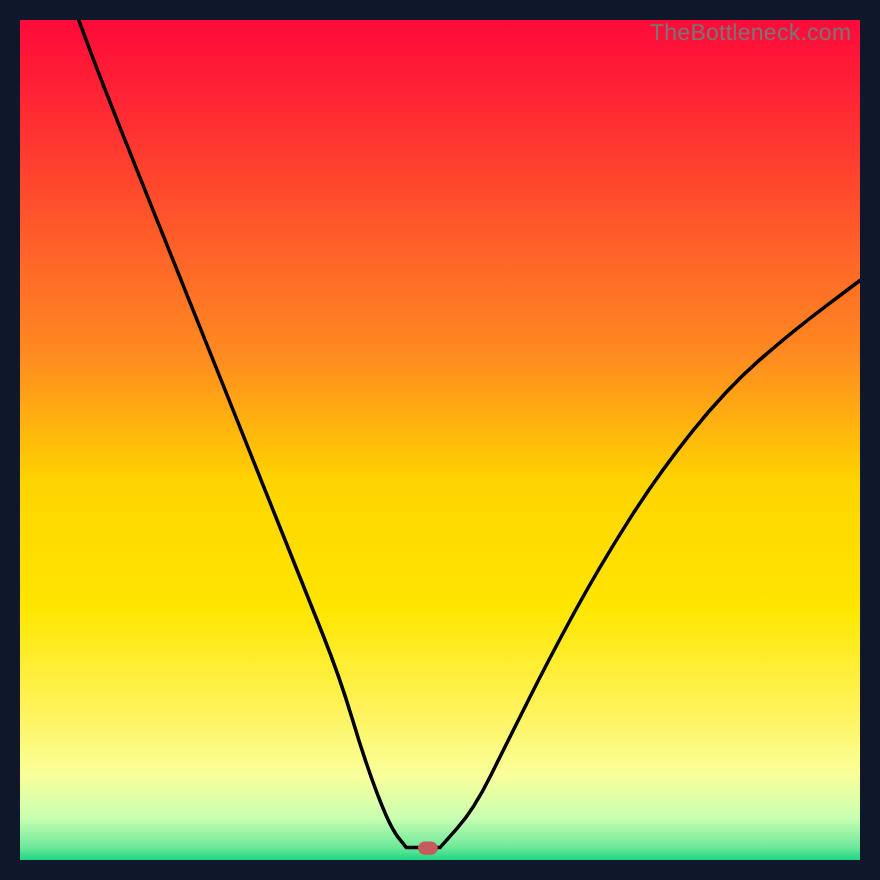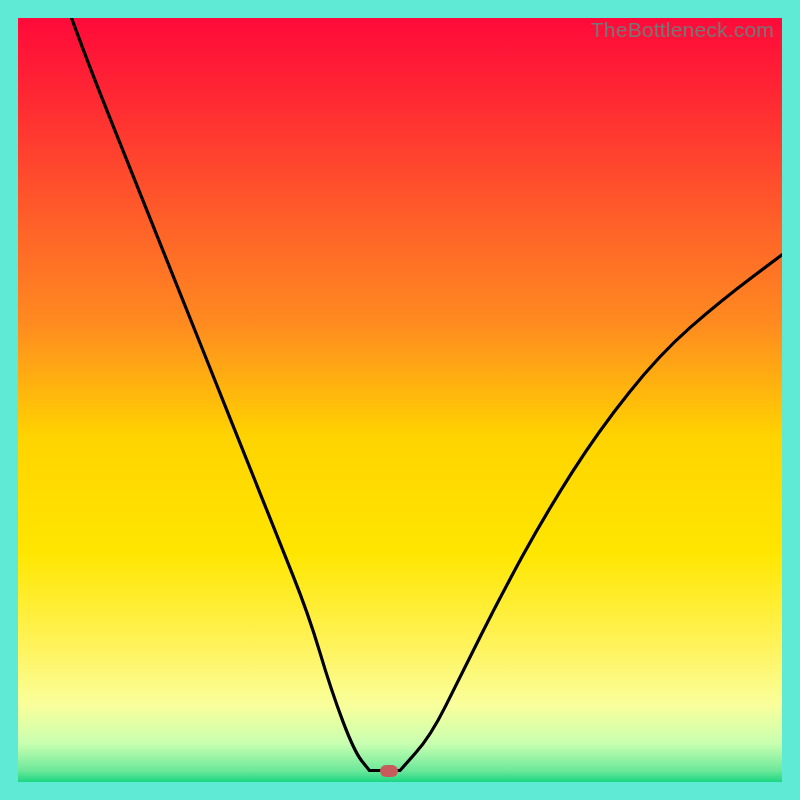--- a/index.html
+++ b/index.html
@@ -7,21 +7,21 @@
     padding: 0;
     width: 800px;
     height: 800px;
     overflow: hidden;
     font-family: Arial, sans-serif;
   }
   .chart-frame {
     position: relative;
     width: 800px;
     height: 800px;
-    background: #5eead4;
+    background: #0f172a;
   }
   .plot-area {
     position: absolute;
     left: 18px;
     top: 18px;
     width: 764px;
     height: 764px;
     overflow: hidden;
   }
   .watermark {

